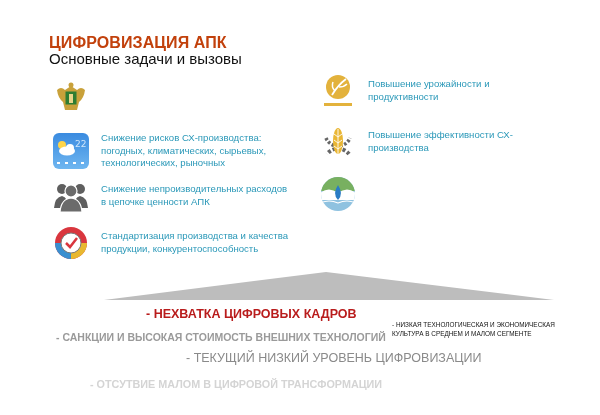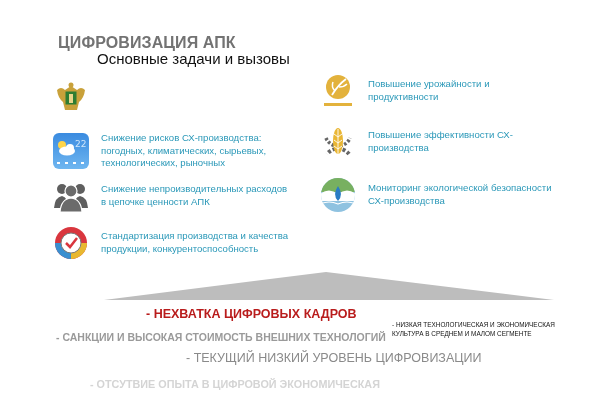--- a/index.html
+++ b/index.html
@@ -1,21 +1,21 @@
 <!DOCTYPE html>
 <html><head>
 <meta charset="utf-8">
 <style>
   html, body { margin: 0; padding: 0; }
   body {
     width: 600px; height: 415px; background: #ffffff; position: relative; overflow: hidden;
     font-family: "Liberation Sans", "DejaVu Sans", sans-serif;
   }
-  .title { position: absolute; left: 58px; top: 34px; font-size: 16px; font-weight: bold; color: #737373; letter-spacing: 0.1px; }
-  .subtitle { position: absolute; left: 49px; top: 50px; font-size: 15px; color: #111; margin-left: 48px; }
+  .title { position: absolute; left: 49px; top: 34px; font-size: 16px; font-weight: bold; color: #c2410c; letter-spacing: 0.1px; }
+  .subtitle { position: absolute; left: 49px; top: 50px; font-size: 15px; color: #111; }
 
   .item { position: absolute; display: flex; align-items: center; }
   .icon { width: 36px; height: 24px; flex: 0 0 36px; display: flex; align-items: center; justify-content: center; }
   .icon svg { width: 36px; height: 36px; display: block; }
   .label { color: #2a98b8; font-size: 9.6px; line-height: 12.5px; margin-left: 12px; width: 190px; }
 
   .pyramid { position: absolute; left: 104px; top: 272px; width: 450px; height: 28px; }
   .pyramid svg { width: 100%; height: 100%; display: block; }
 
   .bar { position: absolute; white-space: nowrap; }
@@ -125,26 +125,25 @@
         </clipPath>
       <g clip-path="url(#cc)">
         <rect x="0" y="0" width="36" height="36" fill="#8fc2e0"></rect>
         <rect x="0" y="0" width="36" height="15" fill="#78b060"></rect>
         <path d="M0 17 Q9 10 18 17 Q27 10 36 17 V24 H0Z" fill="#fff"></path>
         <path d="M0 27 Q9 23 18 27 Q27 23 36 27" stroke="#fff" stroke-width="1.2" fill="none"></path>
       </g>
       <path d="M18 9 Q24 18 18 24 Q12 18 18 9Z" fill="#2a7cc4"></path>
     </svg>
   </div>
-  <div class="label">Мониторинг  экологической безопасности СХ-производства</div>
 </div>
 
 <div class="pyramid">
   <svg viewBox="0 0 450 28" preserveAspectRatio="none">
     <path d="M0 28 L222 0 L450 28 Z" fill="#bdbdbd"></path>
   </svg>
 </div>
 
 <div class="bar b1">- НЕХВАТКА ЦИФРОВЫХ КАДРОВ</div>
 <div class="bar b2">- САНКЦИИ И ВЫСОКАЯ СТОИМОСТЬ ВНЕШНИХ ТЕХНОЛОГИЙ</div>
 <div class="bar b3">- НИЗКАЯ ТЕХНОЛОГИЧЕСКАЯ И ЭКОНОМИЧЕСКАЯ КУЛЬТУРА В СРЕДНЕМ И МАЛОМ СЕГМЕНТЕ</div>
 <div class="bar b4">-  ТЕКУЩИЙ НИЗКИЙ УРОВЕНЬ ЦИФРОВИЗАЦИИ</div>
-<div class="bar b5">- ОТСУТВИЕ ОПЫТА В ЦИФРОВОЙ ЭКОНОМИЧЕСКАЯ</div>
+<div class="bar b5">- ОТСУТВИЕ МАЛОМ В ЦИФРОВОЙ ТРАНСФОРМАЦИИ</div>
 
 </body></html>

